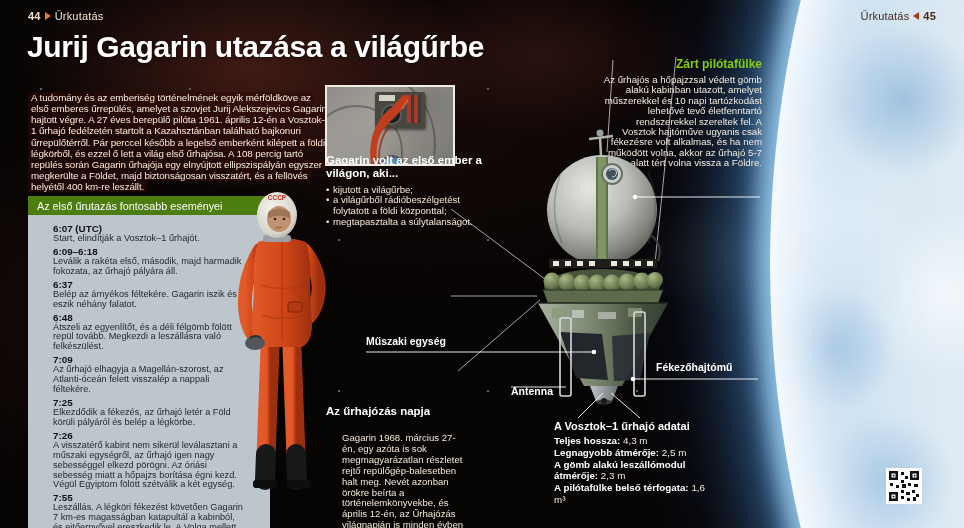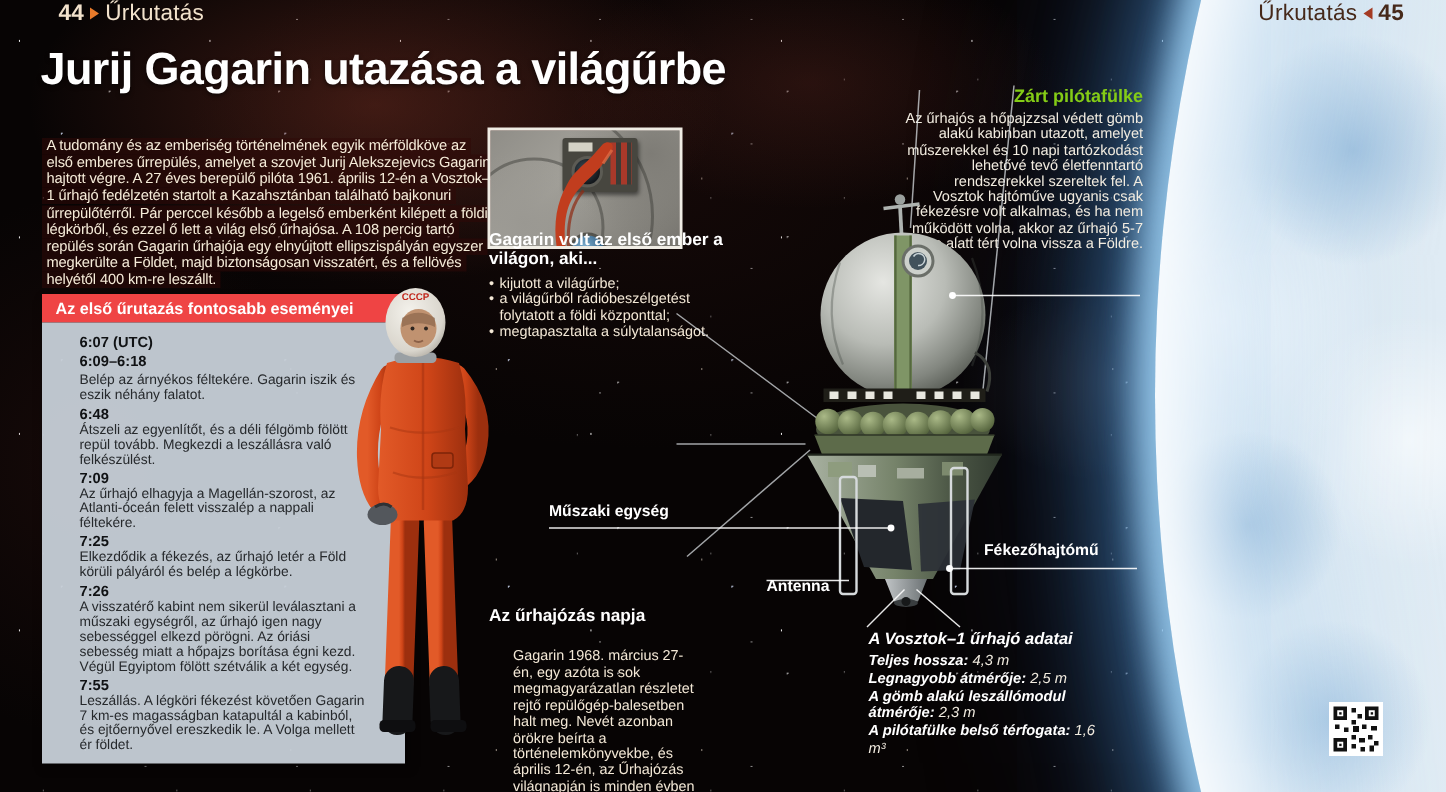--- a/index.html
+++ b/index.html
@@ -34,39 +34,39 @@
       radial-gradient(circle 120px at 170px 1180px, rgba(255,255,255,.7), transparent 70%),
       linear-gradient(100deg,#d9e7f1 0%,#e9f1f7 28%,#e2eef6 55%,#d4e5f0 80%,#c8ddec 100%);
     background-color:#e5eef5;
     box-shadow:
       -14px 0 22px rgba(160,210,245,.85),
       -34px 0 60px rgba(80,150,210,.55),
       -60px 0 110px rgba(40,90,160,.35),
       inset 28px 0 55px rgba(255,255,255,.95),
       inset 70px 0 140px rgba(165,205,238,.6);}
   
-  .phead{position:absolute;top:0;z-index:3;font-size:15px;letter-spacing:.2px;margin-left:11px;}
+  .phead{position:absolute;top:10px;z-index:3;font-size:11px;letter-spacing:.2px;}
   .phead-left{left:28px;color:#f2e2cc;}
   .phead-right{right:28px;color:#46291a;}
   .phead .num{font-weight:bold;}
   .tri{display:inline-block;width:0;height:0;border-top:4px solid transparent;
     border-bottom:4px solid transparent;margin:0 4px;position:relative;top:0px;}
   .tri-r{border-left:6px solid #e87a2a;}
   .tri-l{border-right:6px solid #a43b24;}
   
   .title{position:absolute;left:27px;top:30px;z-index:2;font-size:30px;font-weight:bold;
     color:#ffffff;letter-spacing:-.4px;text-shadow:0 1px 3px rgba(0,0,0,.6);}
   .intro{position:absolute;left:28px;top:82px;width:302px;z-index:2;
     font-size:9.8px;line-height:11.2px;letter-spacing:-.1px;}
   .intro .hl{background:rgba(47,10,8,.55);color:#f6ecd9;padding:0 3px;
     -webkit-box-decoration-break:clone;box-decoration-break:clone;}
   
   .timeline{position:absolute;left:28px;top:196px;width:242px;z-index:2;
     box-shadow:2px 3px 6px rgba(0,0,0,.5);}
-  .timeline .hdr{background:#ef4444;color:#fff;font-weight:bold;font-size:10.8px;
+  .timeline .hdr{background:#4d7c0f;color:#fff;font-weight:normal;font-size:10.8px;
     padding:4px 9px 3px;}
   .timeline .body{background:rgba(199,208,216,.95);color:#1f2225;padding:6px 25px 7px;}
   .ev{margin-top:2px;}
   .ev .t{font-weight:bold;font-size:9.8px;line-height:11px;color:#101214;}
   .ev .d{font-size:9.2px;line-height:9.9px;color:#26292c;}
   
   .photo{position:absolute;left:325px;top:85px;width:130px;height:81px;z-index:2;
     border:2px solid #efece4;box-sizing:border-box;overflow:hidden;
     background:
       radial-gradient(circle 60px at 18% 80%, #9a9892, transparent 80%),
@@ -89,21 +89,21 @@
   .caption ul{margin:0;padding:0;list-style:none;}
   .caption li{font-size:9.6px;line-height:10.8px;color:#f3e8d6;padding-left:7px;position:relative;}
   .caption li::before{content:"•";position:absolute;left:0;top:0;}
   .day{position:absolute;left:326px;top:405px;width:158px;z-index:2;}
   .day h3{margin:0 0 3px;font-size:11.5px;font-weight:bold;color:#fff;}
   .day p{margin:16px;font-size:9.6px;line-height:10.9px;color:#f3e8d6;}
   
   .cabin{position:absolute;left:600px;top:57px;width:162px;z-index:2;text-align:right;}
   .cabin h3{margin:0 0 4px;font-size:12px;font-weight:bold;color:#84cc16;}
   .cabin p{margin:0;font-size:9.7px;line-height:10.4px;color:#f2ece0;}
-  .specs{position:absolute;left:579px;top:420px;width:162px;z-index:2;font-style:italic;}
+  .specs{position:absolute;left:554px;top:420px;width:162px;z-index:2;}
   .specs h3{margin:0 0 3px;font-size:11px;font-weight:bold;color:#fff;}
   .specs .row{font-size:9.8px;line-height:11.8px;color:#f2ece0;}
   .specs .row b{color:#fff;}
   
   .dlabel{position:absolute;z-index:3;font-size:10.5px;font-weight:bold;color:#fff;}
   .lab-muszaki{left:366px;top:335px;}
   .lab-antenna{left:511px;top:385px;}
   .lab-fekezo{left:656px;top:361px;}
   svg{display:block;}
   .craft-svg{position:absolute;left:330px;top:30px;z-index:2;}
@@ -128,25 +128,28 @@
   </div>
 
   <div class="title">Jurij Gagarin utazása a világűrbe</div>
   <p class="intro"><span class="hl">A tudomány és az emberiség történelmének egyik mérföldköve az első emberes űrrepülés, amelyet a szovjet Jurij Alekszejevics Gagarin hajtott végre. A 27 éves berepülő pilóta 1961. április 12-én a Vosztok–1 űrhajó fedélzetén startolt a Kazahsztánban található bajkonuri űrrepülőtérről. Pár perccel később a legelső emberként kilépett a földi légkörből, és ezzel ő lett a világ első űrhajósa. A 108 percig tartó repülés során Gagarin űrhajója egy elnyújtott ellipszispályán egyszer megkerülte a Földet, majd biztonságosan visszatért, és a fellövés helyétől 400 km-re leszállt.</span></p>
 
   <div class="timeline">
     <div class="hdr">Az első űrutazás fontosabb eseményei</div>
     <div class="body">
       <div class="ev">
           <div class="t">6:07 (UTC)</div>
+          <div class="d">Start, elindítják a Vosztok–1 űrhajót.</div>
         </div>
       <div class="ev">
           <div class="t">6:09–6:18</div>
-        </div>
-      <div class="ev">
+          <div class="d">Leválik a rakéta első, második, majd harmadik fokozata, az űrhajó pályára áll.</div>
+        </div>
+      <div class="ev">
+          <div class="t">6:37</div>
           <div class="d">Belép az árnyékos féltekére. Gagarin iszik és eszik néhány falatot.</div>
         </div>
       <div class="ev">
           <div class="t">6:48</div>
           <div class="d">Átszeli az egyenlítőt, és a déli félgömb fölött repül tovább. Megkezdi a leszállásra való felkészülést.</div>
         </div>
       <div class="ev">
           <div class="t">7:09</div>
           <div class="d">Az űrhajó elhagyja a Magellán-szorost, az Atlanti-óceán felett visszalép a nappali féltekére.</div>
         </div>

